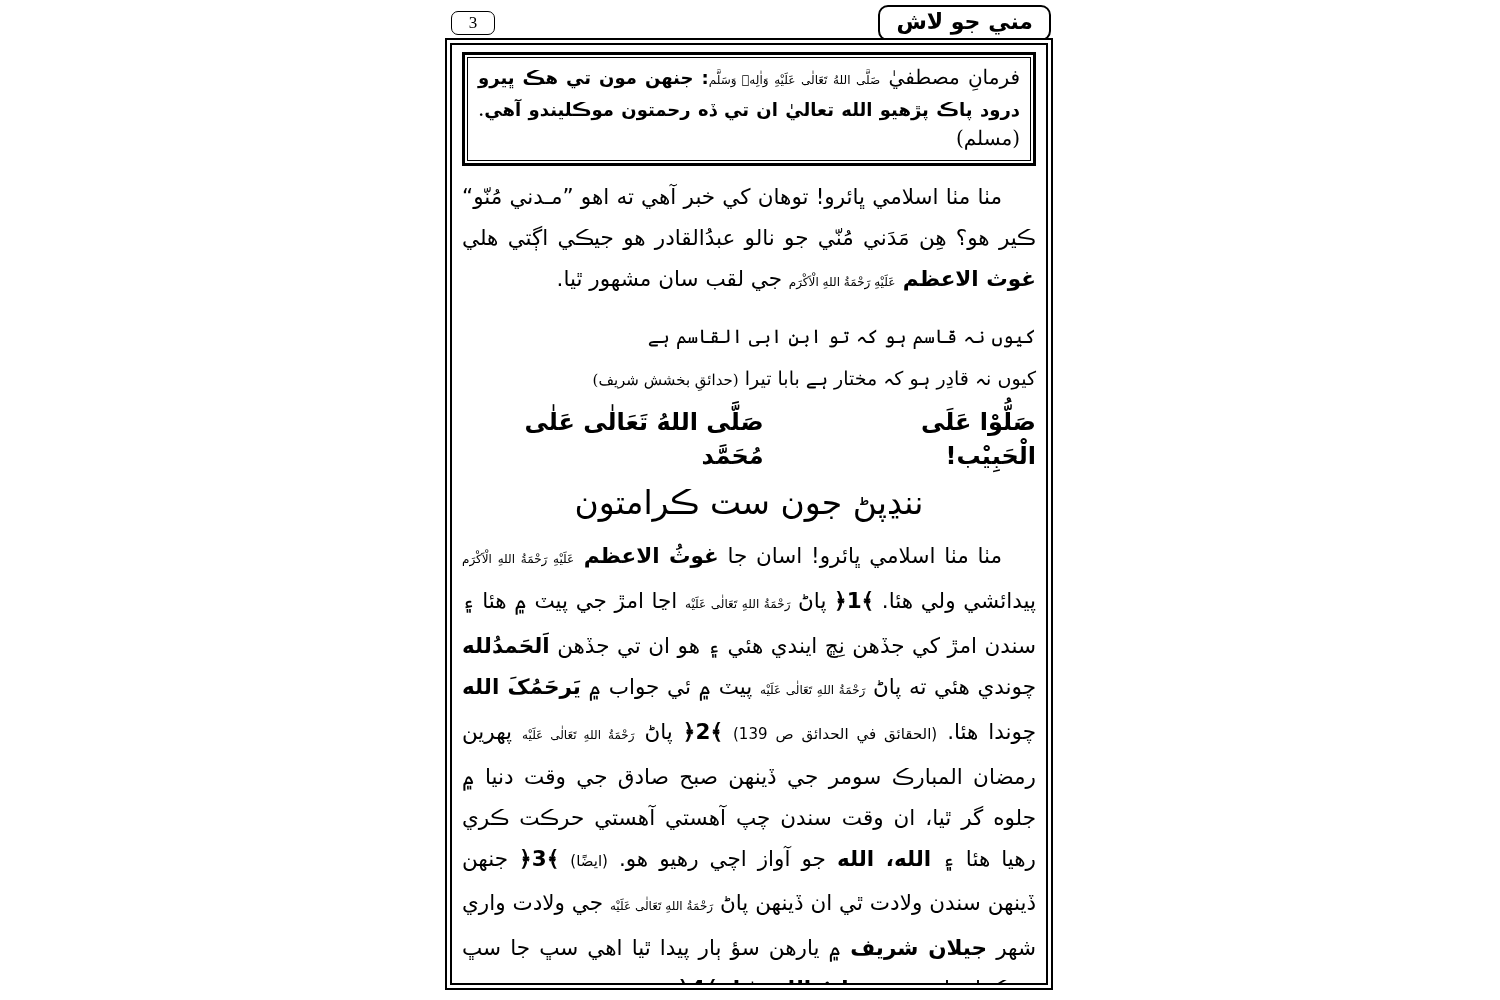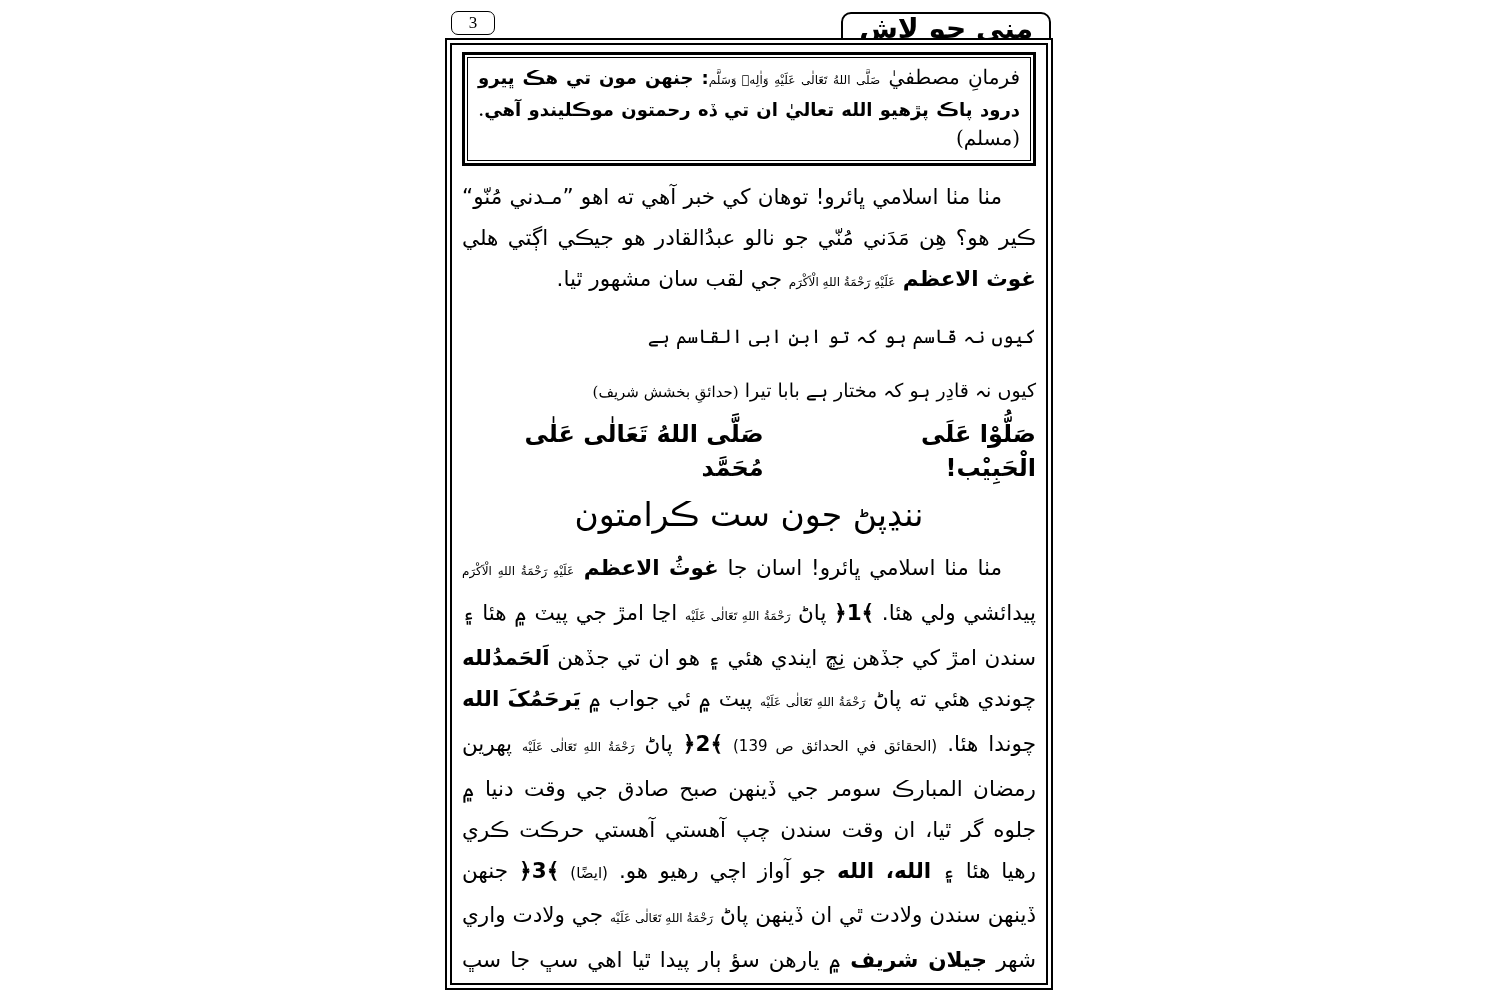--- a/index.html
+++ b/index.html
@@ -13,26 +13,26 @@
     height: 1000px;
     background: #ffffff;
     overflow: hidden;
     font-family: "DejaVu Sans", sans-serif;
     color: #000000;
   }
 
   
   .book-title-box {
     position: absolute;
-    top: 12px;
+    top: 5px;
     right: 449px;
     border: 2.5px solid #000;
     border-radius: 10px;
     padding: 2px 16px 4px;
-    font-size: 28px;
+    font-size: 22px;
     font-weight: bold;
     direction: rtl;
     line-height: 26px;
     background: #fff;
   }
   .page-num-box {
     position: absolute;
     top: 11px;
     left: 451px;
     width: 44px;
@@ -83,21 +83,21 @@
   }
   .body-para.indent { text-indent: 34px; }
 
   .couplet {
     text-align: right;
     font-size: 19px;
     line-height: 30px;
     margin-top: 18px;
     font-family: "DejaVu Serif", serif;
   }
-  .couplet + .couplet { margin-top: 24px; }
+  .couplet + .couplet { margin-top: 12px; }
 
   .salat-line {
     display: flex;
     flex-direction: row;
     justify-content: center;
     gap: 64px;
     font-weight: bold;
     font-size: 24px;
     line-height: 34px;
     margin-top: 10px;

